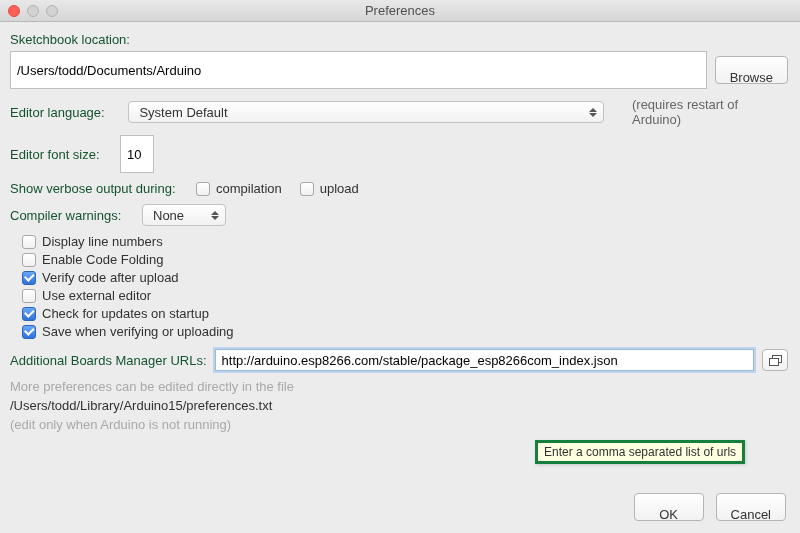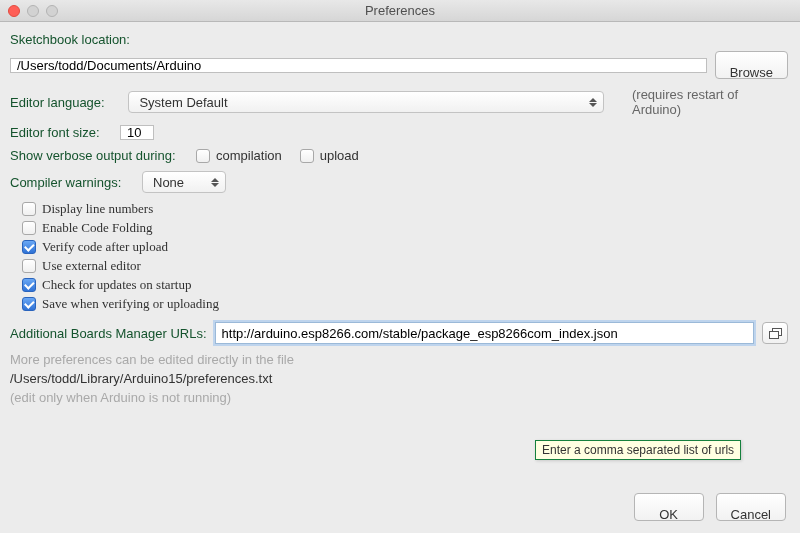--- a/index.html
+++ b/index.html
@@ -40,21 +40,21 @@
     padding: 10px 12px 12px 10px;
   }
   .row {
     display: flex;
     align-items: center;
     margin-bottom: 8px;
     gap: 8px;
   }
   .field-label { color: #14532d; }
   .text-input {
-    height: 15px;
+    height: 38px;
     border: 1px solid #bfbfbf;
     background: #fff;
     padding: 0 6px;
     font-size: 13px;
     font-family: inherit;
   }
   .text-input.big { flex: 1; }
   .btn {
     height: 22px;
     padding: 13px 14px;
@@ -84,21 +84,20 @@
     border-right: 4px solid transparent;
   }
   .arr-up { border-bottom: 4px solid #555; }
   .arr-down { border-top: 4px solid #555; }
   .hint { color: #666; margin-left: 20px; }
   .checkbox-row {
     display: flex;
     align-items: center;
     gap: 6px;
     margin: 3px 0 3px 12px;
-    font-family: Liberation Serif, serif;
   }
   .cb {
     width: 14px; height: 14px;
     border: 1px solid #a8a8a8;
     border-radius: 3px;
     background: linear-gradient(#ffffff,#f0f0f0);
     display: flex; align-items: center; justify-content: center;
     cursor: pointer;
     flex-shrink: 0;
   }
@@ -137,21 +136,21 @@
   .stack-icon .r1, .stack-icon .r2 {
     position: absolute; width: 10px; height: 8px;
     border: 1.3px solid #555; background: #fff;
   }
   .stack-icon .r1 { left: 0; top: 3px; }
   .stack-icon .r2 { left: 3px; top: 0; }
   .muted { color: #a9a9a9; }
   .tooltip {
     position: absolute;
     background: #ffffe1;
-    border: 1px solid #15803d;
+    border: 3px solid #15803d;
     padding: 2px 6px;
     font-size: 12px;
     color: #333;
     box-shadow: 1px 1px 3px rgba(0,0,0,0.15);
   }
   .footer {
     position: absolute;
     bottom: 12px; right: 14px;
     display: flex; gap: 12px;
   }

